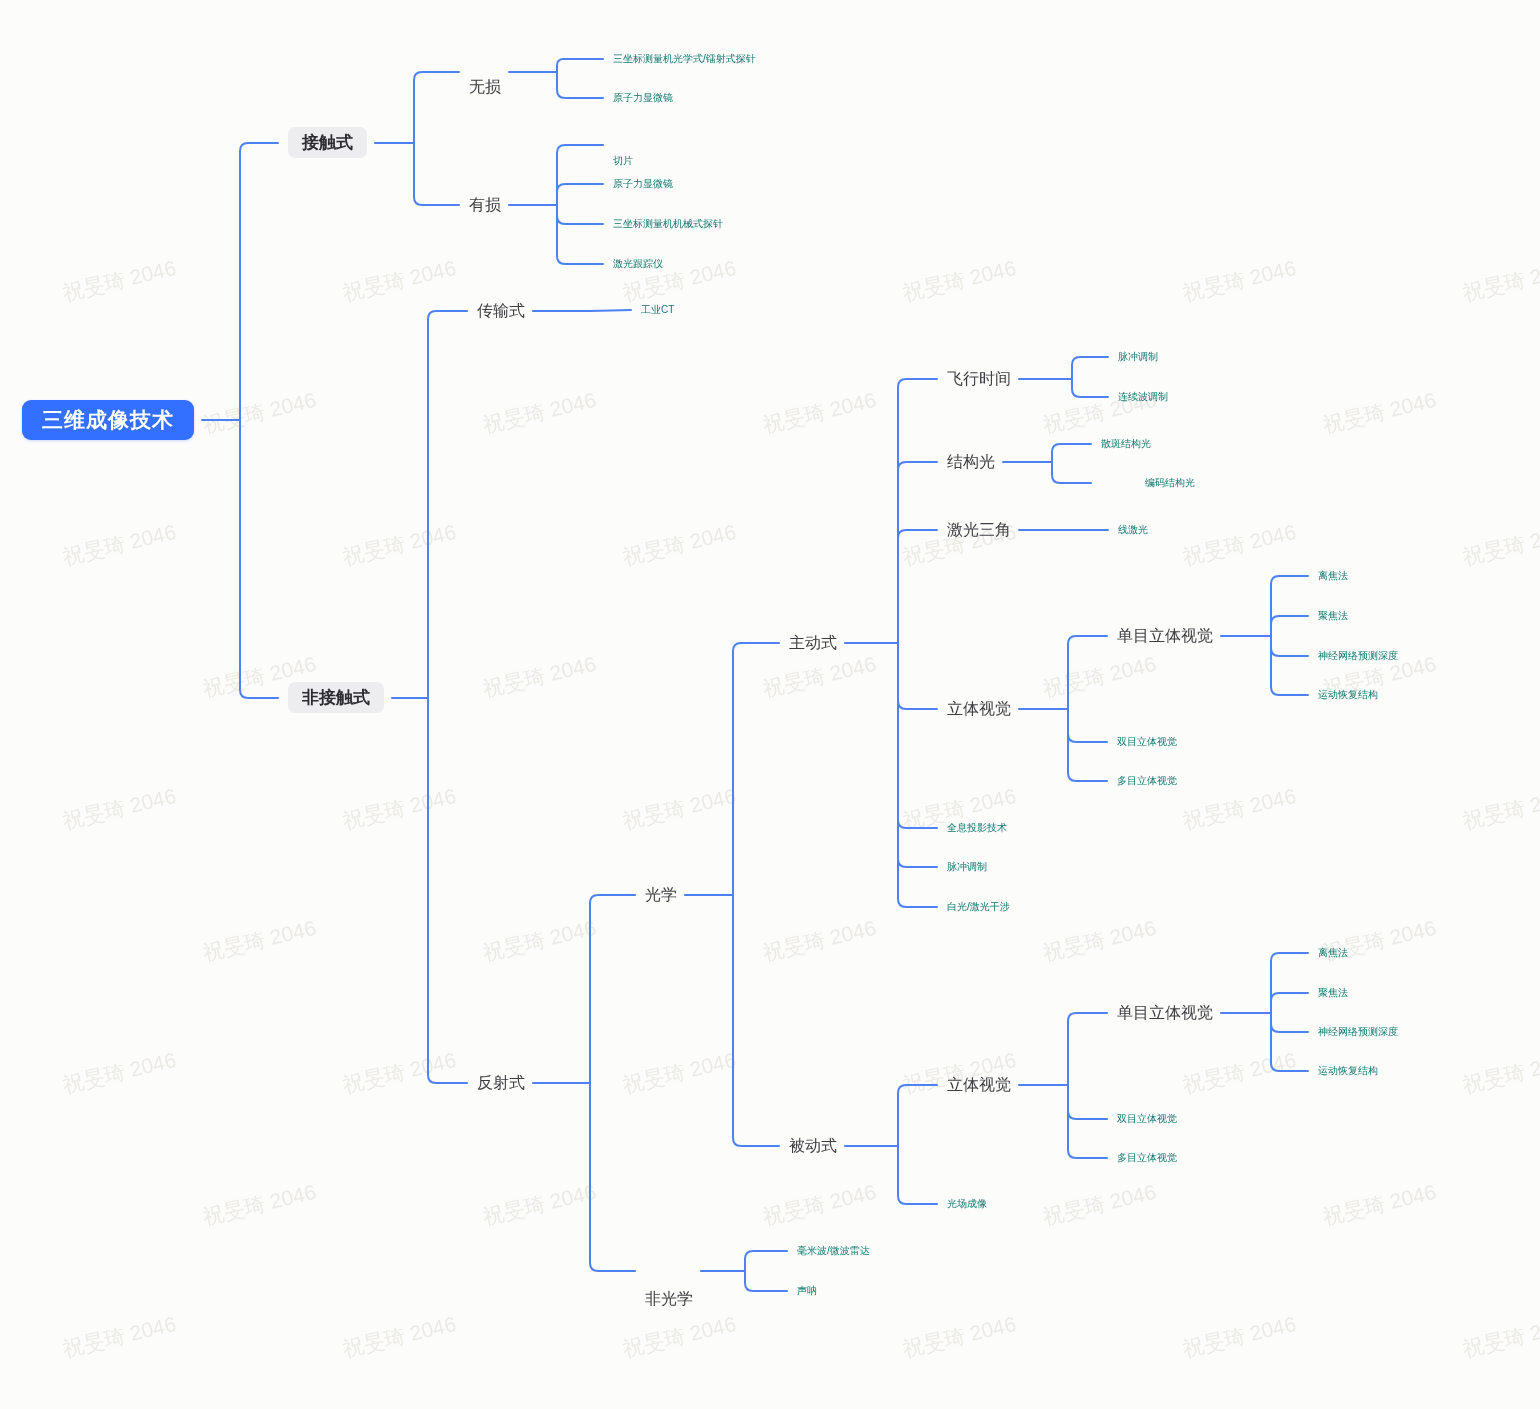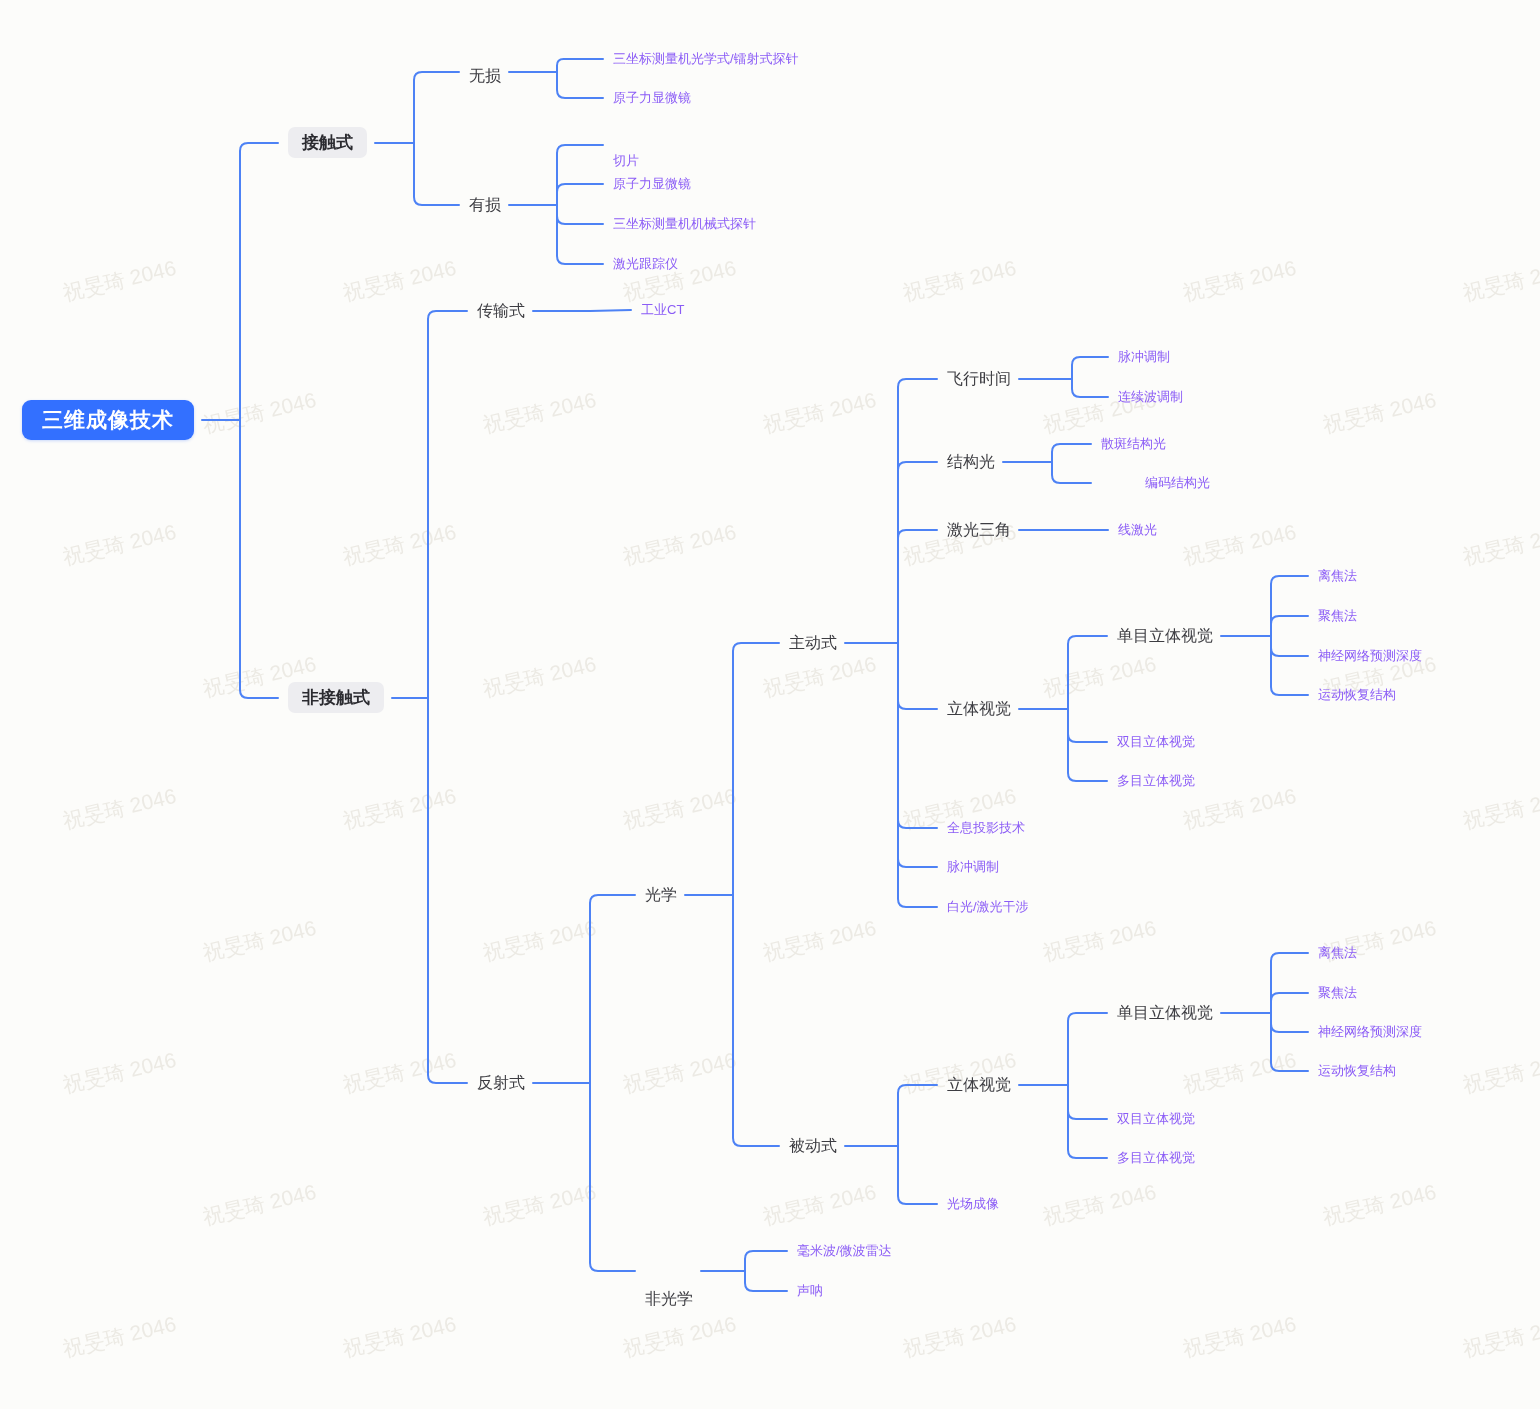--- a/index.html
+++ b/index.html
@@ -71,22 +71,22 @@
     border-radius: 7px;
     padding: 0 14px;
     height: 31px;
   }
   .node-l2 {
     color: #3d3d42;
     font-size: 16px;
     height: 24px;
   }
   .node-leaf {
-    color: #8b5cf6;
-    font-size: 13px;
+    color: #0f766e;
+    font-size: 10px;
     height: 22px;
   }
 </style>
 </head>
 <body>
 
 <div id="canvas">
   <div id="watermarks">
       <div class="wm" style="left: 60px; top: 280px; color: rgb(236, 234, 228);">祝旻琦 2046</div>
       <div class="wm" style="left: 340px; top: 280px; color: rgb(236, 234, 228);">祝旻琦 2046</div>
@@ -203,21 +203,21 @@
       <path d="M 1221 1013 L 1271 1013" fill="none" stroke="#4d82f5" stroke-width="2" stroke-linecap="round"></path>
       <path d="M 1271 1013 L 1271 961 Q 1271 953 1279 953 L 1308 953" fill="none" stroke="#4d82f5" stroke-width="2" stroke-linecap="round"></path>
       <path d="M 1271 1013 L 1271 1001 Q 1271 993 1279 993 L 1308 993" fill="none" stroke="#4d82f5" stroke-width="2" stroke-linecap="round"></path>
       <path d="M 1271 1013 L 1271 1024 Q 1271 1032 1279 1032 L 1308 1032" fill="none" stroke="#4d82f5" stroke-width="2" stroke-linecap="round"></path>
       <path d="M 1271 1013 L 1271 1063 Q 1271 1071 1279 1071 L 1308 1071" fill="none" stroke="#4d82f5" stroke-width="2" stroke-linecap="round"></path>
     </svg>
   <div id="nodes">
       <div class="node node-root" style="left: 22px; top: 400px;">三维成像技术</div>
       <div class="node node-l1" style="left: 288px; top: 127px;">接触式</div>
       <div class="node node-l1" style="left: 288px; top: 682px;">非接触式</div>
-      <div class="node node-l2" style="left: 469px; top: 64px;">无损</div>
+      <div class="node node-l2" style="left: 469px; top: 75px;">无损</div>
       <div class="node node-l2" style="left: 469px; top: 193px;">有损</div>
       <div class="node node-leaf" style="left: 613px; top: 48px;">三坐标测量机光学式/镭射式探针</div>
       <div class="node node-leaf" style="left: 613px; top: 87px;">原子力显微镜</div>
       <div class="node node-leaf" style="left: 613px; top: 150px;">切片</div>
       <div class="node node-leaf" style="left: 613px; top: 173px;">原子力显微镜</div>
       <div class="node node-leaf" style="left: 613px; top: 213px; text-align: center;">三坐标测量机机械式探针</div>
       <div class="node node-leaf" style="left: 613px; top: 253px;">激光跟踪仪</div>
       <div class="node node-l2" style="left: 477px; top: 299px;">传输式</div>
       <div class="node node-leaf" style="left: 641px; top: 299px;">工业CT</div>
       <div class="node node-l2" style="left: 477px; top: 1071px;">反射式</div>

